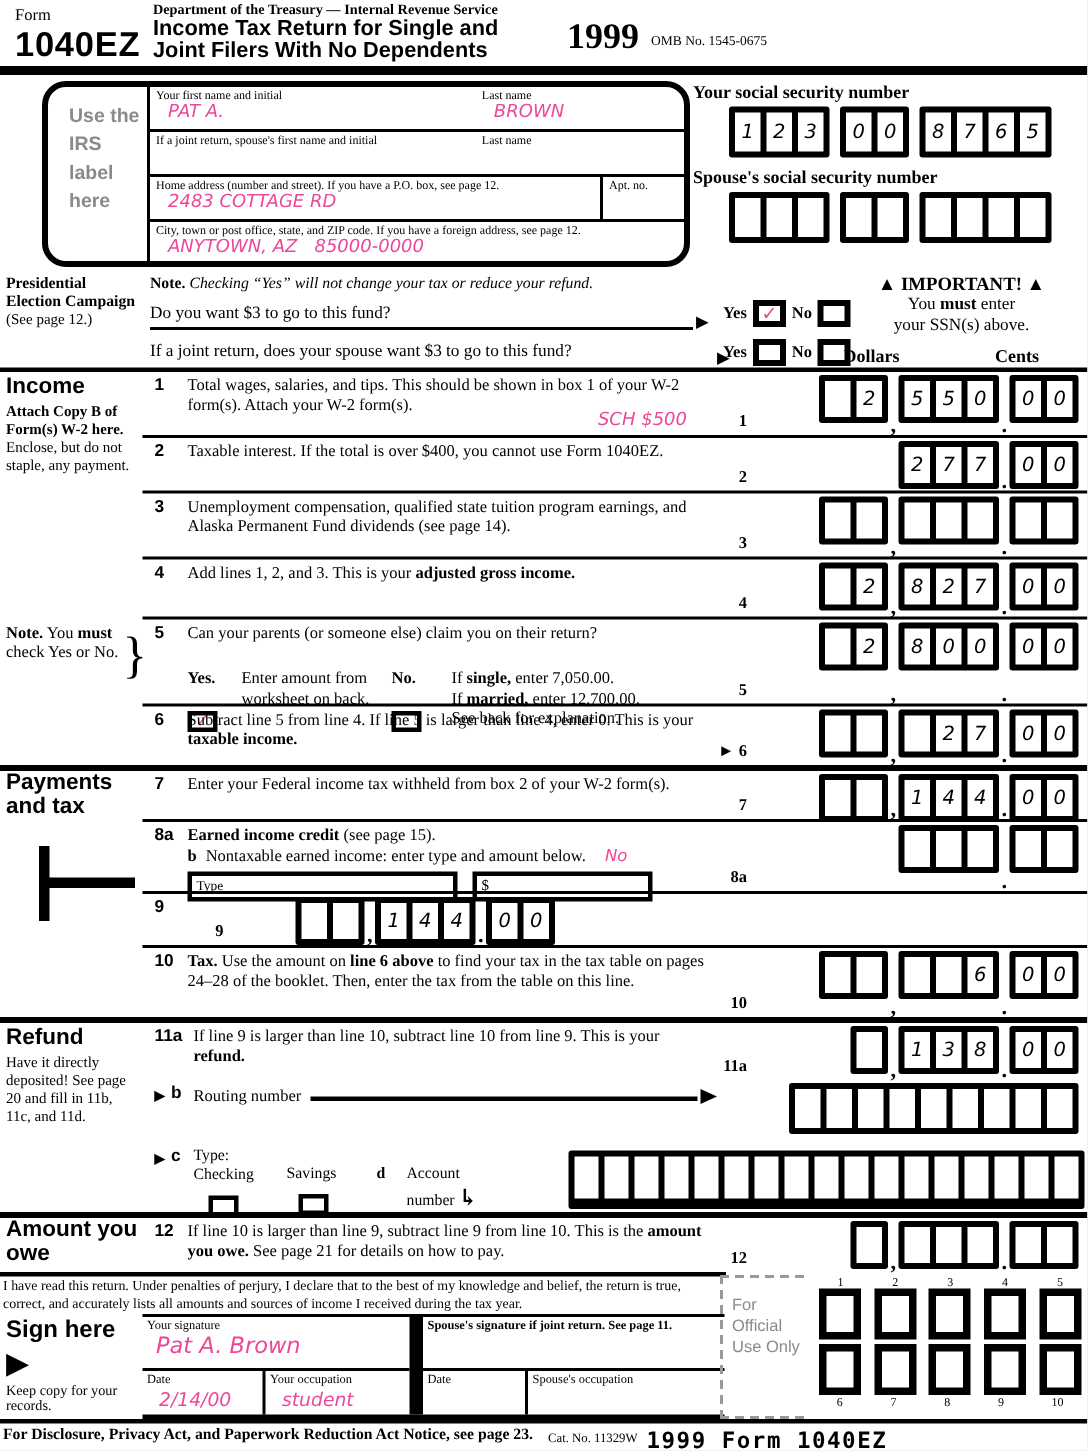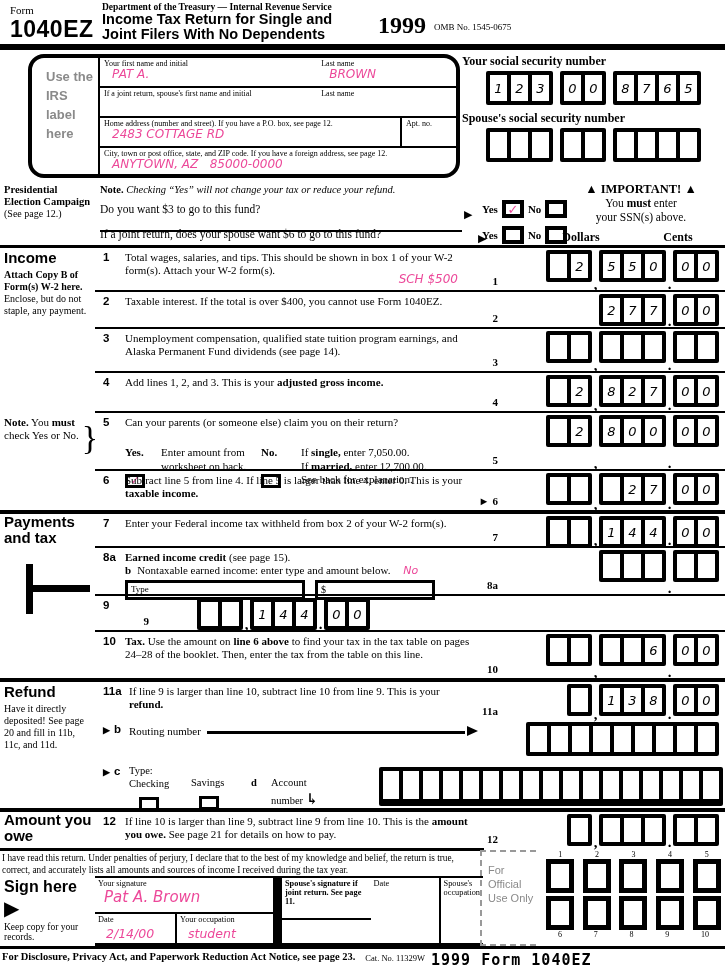--- a/index.html
+++ b/index.html
@@ -41,21 +41,21 @@
   .bgrp{display:inline-flex;background:#000;padding:4px;gap:4px;border-radius:2px}
   .bcell{width:17px;height:24px;background:#fff;display:flex;align-items:center;
          justify-content:center;font-family:"DejaVu Sans",sans-serif;font-style:italic;font-size:13px}
   .bsep{font-weight:bold;font-size:15px;min-width:7px;text-align:center;align-self:flex-end;line-height:12px}
   .ssncol .bcell{width:17px;height:26px}
   
   .pres{position:relative;height:66px;border-bottom:3px solid #000}
   .prestitle{position:absolute;left:4px;top:2px;width:92px;font-size:10.5px;font-weight:bold;line-height:1.15}
   .pressee{font-weight:normal;font-size:10px}
   .presnote{position:absolute;left:100px;top:2px;font-size:10.5px}
-  .presq1{position:absolute;left:100px;top:21px;width:362px;font-size:11.5px;border-bottom:2px solid #000;padding-bottom:15px}
+  .presq1{position:absolute;left:100px;top:21px;width:362px;font-size:11.5px;border-bottom:2px solid #000;padding-bottom:3px}
   .presq2{position:absolute;left:100px;top:46px;width:376px;font-size:11.5px}
   .qarrow{position:absolute;font-size:11px}
   .ynrow{position:absolute;display:flex;align-items:center;gap:4px;font-size:11px;font-weight:bold}
   .cb{width:22px;height:18px;border:4px solid #000;display:flex;align-items:center;justify-content:center;
       font-size:13px;background:#fff}
   .imp{position:absolute;left:562px;top:0px;width:158px;text-align:center;line-height:1.2}
   .impline1{font-size:12.5px;font-weight:bold}
   .impline2{font-size:11.5px}
   .dollars{position:absolute;left:548px;top:48px;width:66px;text-align:center;font-size:12px;font-weight:bold}
   .centsl{position:absolute;left:648px;top:48px;width:60px;text-align:center;font-size:12px;font-weight:bold}
@@ -95,21 +95,21 @@
   .ahead{width:0;height:0;border-left:11px solid #000;border-top:5px solid transparent;border-bottom:5px solid transparent;margin-top:3px}
   .routing .bcell{width:17px;height:26px}
   .acct .bcell{width:16px;height:28px}
   .cdgrid{display:flex;font-size:10.5px}
   
   .bottom{position:relative}
   .perjury{width:484px;border-top:3px solid #000;font-size:9.3px;line-height:1.25;padding:2px 2px 0 2px}
   .sigblk{margin-left:95px;width:388px;border-top:2px solid #000;border-bottom:3px solid #000;display:flex;height:70px}
   .sigleft{width:178px;display:flex;flex-direction:column}
   .sigbar{width:9px;background:#000}
-  .sigright{flex:1;display:flex;flex-direction:row}
+  .sigright{flex:1;display:flex;flex-direction:column}
   .srow1{height:42px;border-bottom:2px solid #000;padding:1px 3px}
   .srow2{flex:1;display:flex}
   .scell{padding:1px 3px}
   .slabel{font-size:8.3px;display:block}
   .sigval{font-size:15px;padding-left:6px}
   .hwv{font-size:12.5px;padding-left:8px}
   .signside{position:absolute;left:4px;top:30px;width:90px}
   .signhead{font-family:Liberation Sans, sans-serif;font-weight:bold;font-size:16px;line-height:1}
   .signarrow{font-size:20px}
   .keep{font-size:9.5px;margin-top:2px}
@@ -231,21 +231,21 @@
         </div>
     </div>
   </div>
 
   <div class="pres">
     <div class="prestitle"><span>Presidential Election Campaign</span><br>
       <span class="pressee">(See page 12.)</span></div>
     <div class="presnote"><b>Note.</b><i> Checking “Yes” will not change your tax or reduce your refund.</i></div>
     <div class="presq1">Do you want $3 to go to this fund?</div>
     <div class="qarrow" style="left:464px;top:26px">▶</div>
-    <div class="presq2">If a joint return, does your spouse want $6 to go to this fund?</div>
+    <div class="presq2">If a joint return, does your spouse want $3 to go to this fund?</div>
     <div class="qarrow" style="left:478px;top:50px">▶</div>
     <div class="ynrow" style="left:482px;top:18px">
       <span>Yes</span>
       <span class="cb hw">✓</span>
       <span>No</span>
       <span class="cb"></span>
     </div>
     <div class="ynrow" style="left:482px;top:44px">
       <span>Yes</span>
       <span class="cb"></span>

